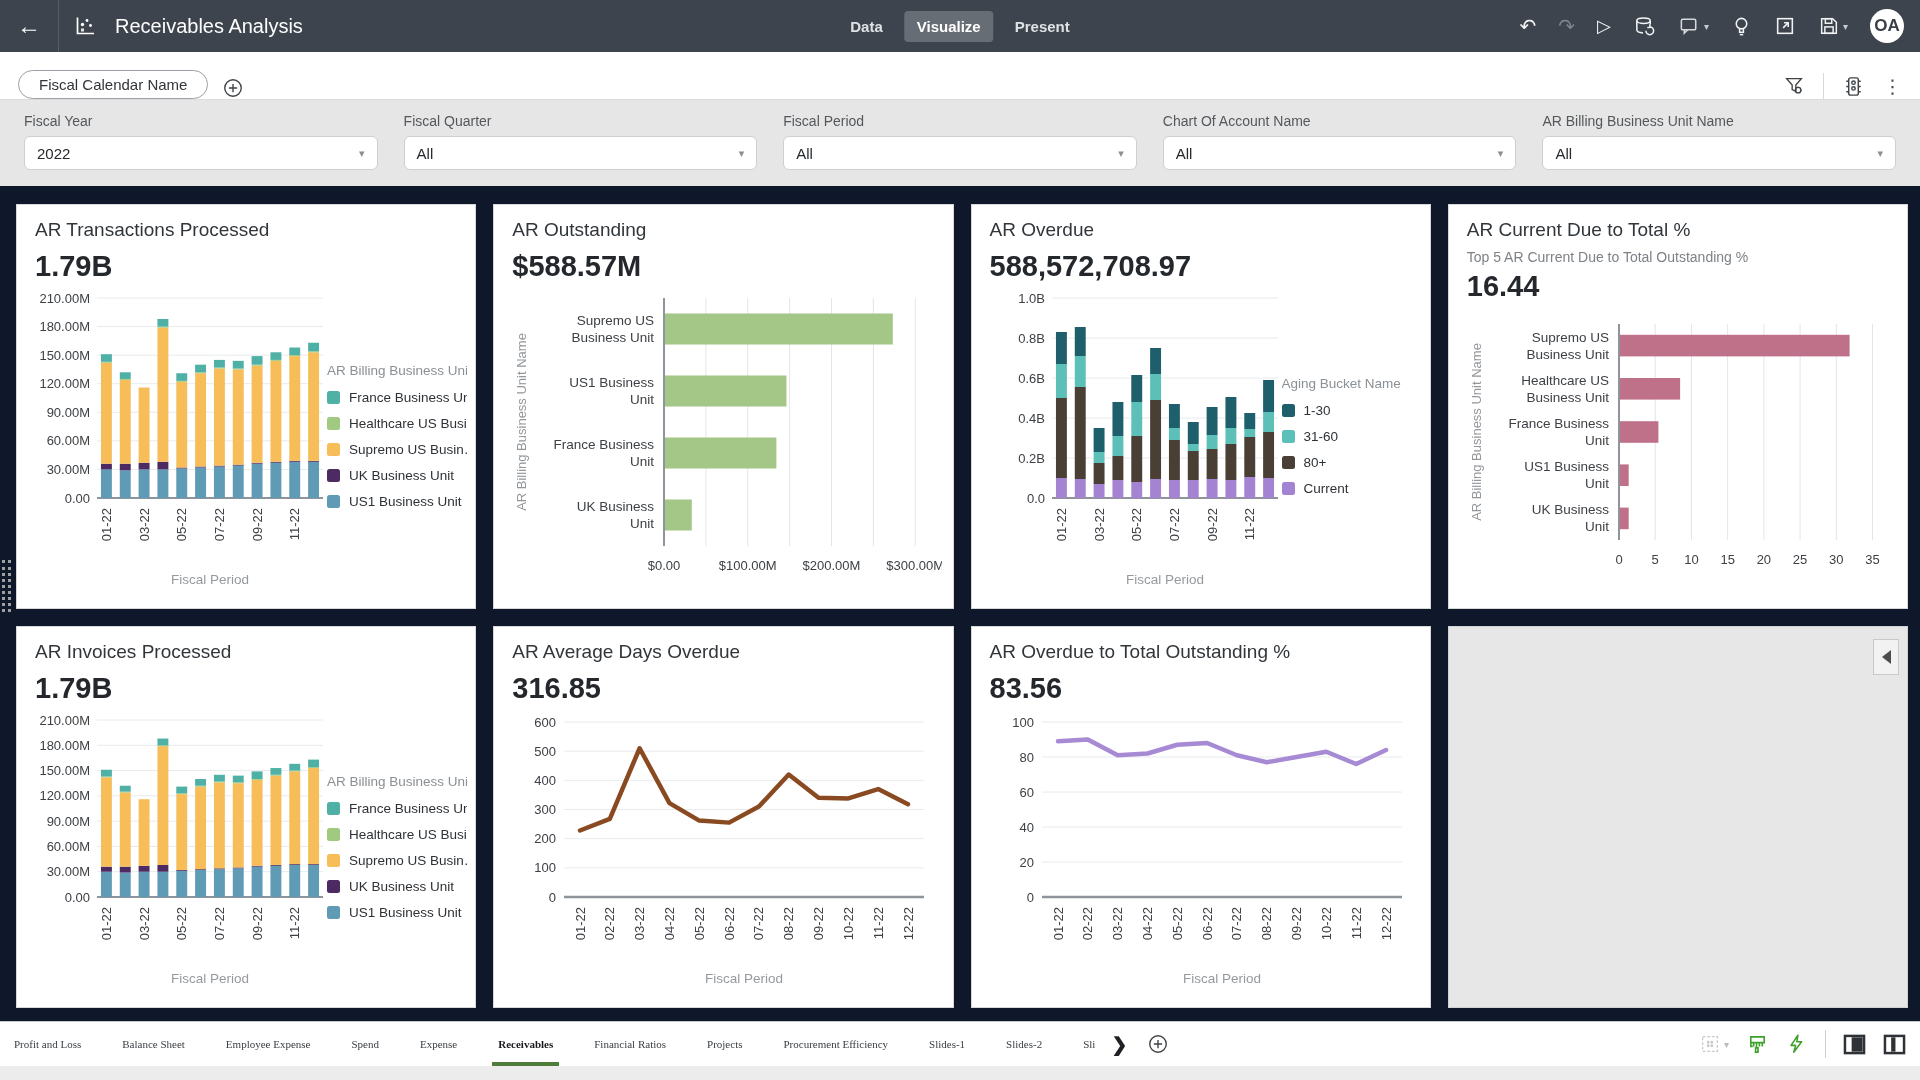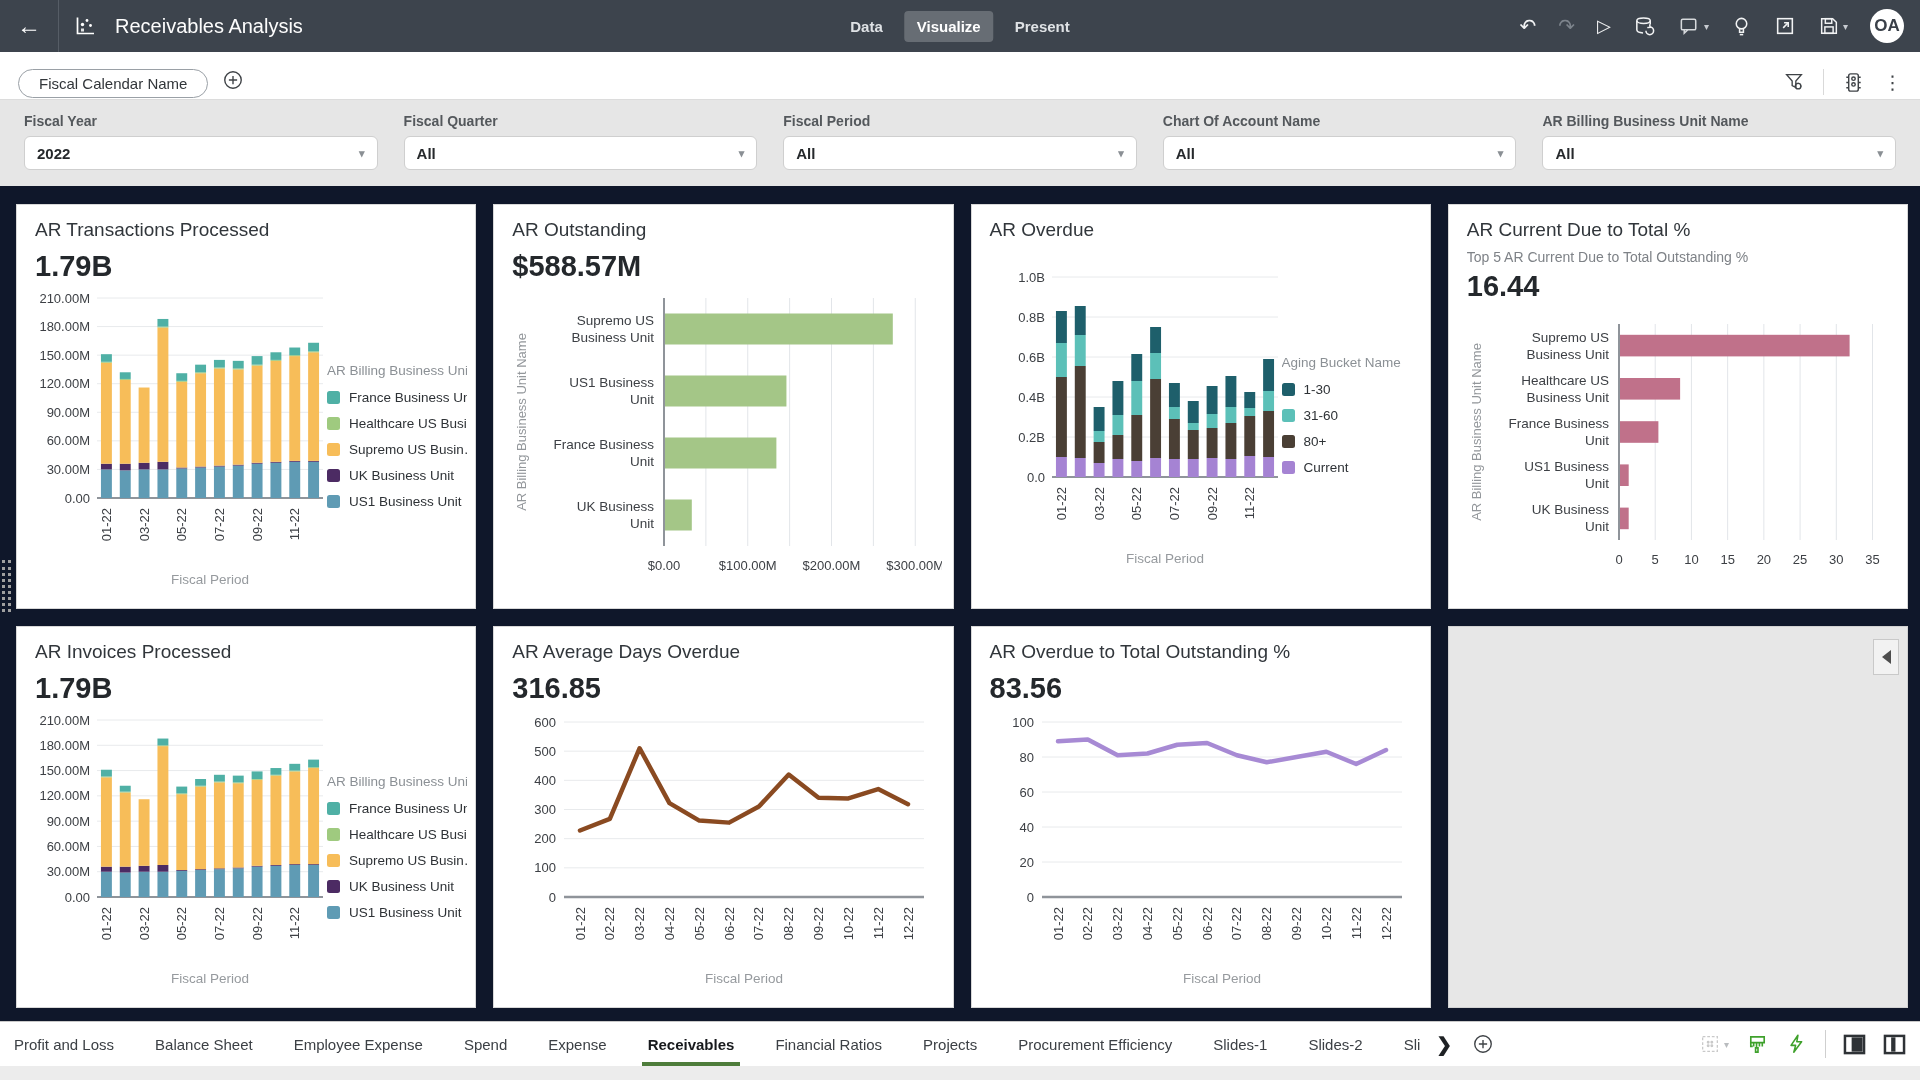--- a/index.html
+++ b/index.html
@@ -19,31 +19,31 @@
   .hdr-right { position:absolute; right:0; top:0; height:52px; display:flex; align-items:center; gap:22px; padding-right:16px; }
   .hicon { display:flex; align-items:center; gap:3px; cursor:pointer; }
   .hicon svg { display:block; }
   .glyph { font-size:20px; line-height:1; color:#f2f3f4; }
   .glyph.dim { color:#7d848c; }
   .caret { font-size:10px; color:#c7cbd0; }
   .avatar { width:34px; height:34px; border-radius:50%; background:#ffffff; color:#3a4049;
     font-size:17px; font-weight:bold; display:flex; align-items:center; justify-content:center; }
 
   
-  .control-bar { height:48px; background:#fff; border-bottom:1px solid #dcdcdc; display:flex; align-items:flex-start; padding:17px 18px; }
+  .control-bar { height:48px; background:#fff; border-bottom:1px solid #dcdcdc; display:flex; align-items:flex-end; padding:0 18px; }
   .pill-btn { border:1px solid #9aa0a6; border-radius:15px; height:29px; padding:0 20px; display:flex; align-items:center;
     font-size:15px; color:#32363a; cursor:pointer; background:#fff; }
   .add-filter { margin-left:14px; cursor:pointer; display:flex; }
   .cb-right { margin-left:auto; display:flex; align-items:center; gap:18px; }
   .cb-divider { width:1px; height:26px; background:#d9d9d9; }
   .kebab { font-size:19px; color:#3f4347; letter-spacing:0; cursor:pointer; line-height:1; }
 
   
   .filter-band { background:#e6e6e6; padding:13px 24px 16px 24px; display:flex; gap:26px; }
-  .filter-group { flex:1;font-weight:bold; }
+  .filter-group { flex:1; }
   .filter-label { font-size:14px; color:#54585c; margin-bottom:7px; }
   .select-box { background:#fff; border:1px solid #cfcfcf; border-radius:6px; height:34px; display:flex; align-items:center;
     padding:0 12px; font-size:15px; color:#26292c; cursor:pointer; }
   .select-caret { margin-left:auto; color:#8a8f94; font-size:11px; }
 
   
   .canvas { position:relative; background:#0f172a; height:835px; padding:18px 12px 0 12px; }
   .grip { position:absolute; left:2px; top:374px; width:9px; height:52px;
     border-left:3px dotted #9f9f9f; border-right:3px dotted #9f9f9f; }
   .grid { display:grid; grid-template-columns:repeat(4, 1fr); grid-template-rows:405px 382px; gap:17px; margin-left:4px; }
@@ -59,21 +59,21 @@
   .legend-chip { width:13px; height:13px; border-radius:2.5px; flex:0 0 auto; }
   .legend-label { font-size:13.5px; color:#2e3236; white-space:nowrap; overflow:hidden; }
   .empty-card { background:#e7e7e7; border:1px solid #d2d2d2; position:relative; }
   .collapse-btn { position:absolute; top:12px; right:8px; width:26px; height:36px; background:#f2f2f2;
     border:1px solid #c9c9c9; display:flex; align-items:center; justify-content:center; cursor:pointer; }
   .collapse-tri { width:0; height:0; border-top:7px solid transparent; border-bottom:7px solid transparent; border-right:9px solid #4d4d4d; }
 
   
   .bottom-bar { height:45px; background:#fff; border-top:1px solid #c9c9c9; display:flex; align-items:stretch; padding:0 14px; }
   .tabs { display:flex; align-items:stretch; gap:41px; }
-  .btab { display:flex; align-items:center; font-size:15px; color:#3c4045; cursor:pointer; position:relative; white-space:nowrap; }
+  .btab { display:flex; align-items:center; font-size:11px; color:#3c4045; cursor:pointer; position:relative; white-space:nowrap;font-family:Liberation Serif, serif; }
   .btab.active { font-weight:bold; color:#17191c; }
   .btab.active::after { content:""; position:absolute; left:-6px; right:-6px; bottom:0; height:4px; background:#4e7d3b; }
   .tab-extra { display:flex; align-items:center; gap:20px; margin-left:16px; }
   .chev { font-size:19px; font-weight:bold; color:#1e2124; cursor:pointer; }
   .bb-right { margin-left:auto; display:flex; align-items:center; gap:17px; }
   .bb-divider { width:1px; height:28px; background:#cfcfcf; }
 </style>
 </head>
 <body>
 
@@ -355,20 +355,21 @@
               <text x="235.75" y="280" text-anchor="middle" font-size="13" fill="#3d4045" font-family="&quot;Liberation Sans&quot;, sans-serif">$100.00M</text>
               <text x="319.5" y="280" text-anchor="middle" font-size="13" fill="#3d4045" font-family="&quot;Liberation Sans&quot;, sans-serif">$200.00M</text>
               <text x="403.25" y="280" text-anchor="middle" font-size="13" fill="#3d4045" font-family="&quot;Liberation Sans&quot;, sans-serif">$300.00M</text>
               <text x="14" y="132" text-anchor="middle" font-size="13" fill="#93979b" font-family="&quot;Liberation Sans&quot;, sans-serif" transform="rotate(-90 14 132)">AR Billing Business Unit Name</text>
             </svg></div>
       </div>
     </div>
 
     <div class="card">
       <div class="card-title">AR Overdue</div>
+      <div class="kpi">588,572,708.97</div>
       <div class="chart-row">
         <div class="chart-mount"><svg width="292" height="300">
               <text x="55" y="212.5" text-anchor="end" font-size="13" fill="#3d4045" font-family="&quot;Liberation Sans&quot;, sans-serif">0.0</text>
               <line x1="62" y1="168" x2="288" y2="168" stroke="#e8eaec" stroke-width="1"></line>
               <text x="55" y="172.5" text-anchor="end" font-size="13" fill="#3d4045" font-family="&quot;Liberation Sans&quot;, sans-serif">0.2B</text>
               <line x1="62" y1="128" x2="288" y2="128" stroke="#e8eaec" stroke-width="1"></line>
               <text x="55" y="132.5" text-anchor="end" font-size="13" fill="#3d4045" font-family="&quot;Liberation Sans&quot;, sans-serif">0.4B</text>
               <line x1="62" y1="88" x2="288" y2="88" stroke="#e8eaec" stroke-width="1"></line>
               <text x="55" y="92.5" text-anchor="end" font-size="13" fill="#3d4045" font-family="&quot;Liberation Sans&quot;, sans-serif">0.6B</text>
               <line x1="62" y1="48" x2="288" y2="48" stroke="#e8eaec" stroke-width="1"></line>

